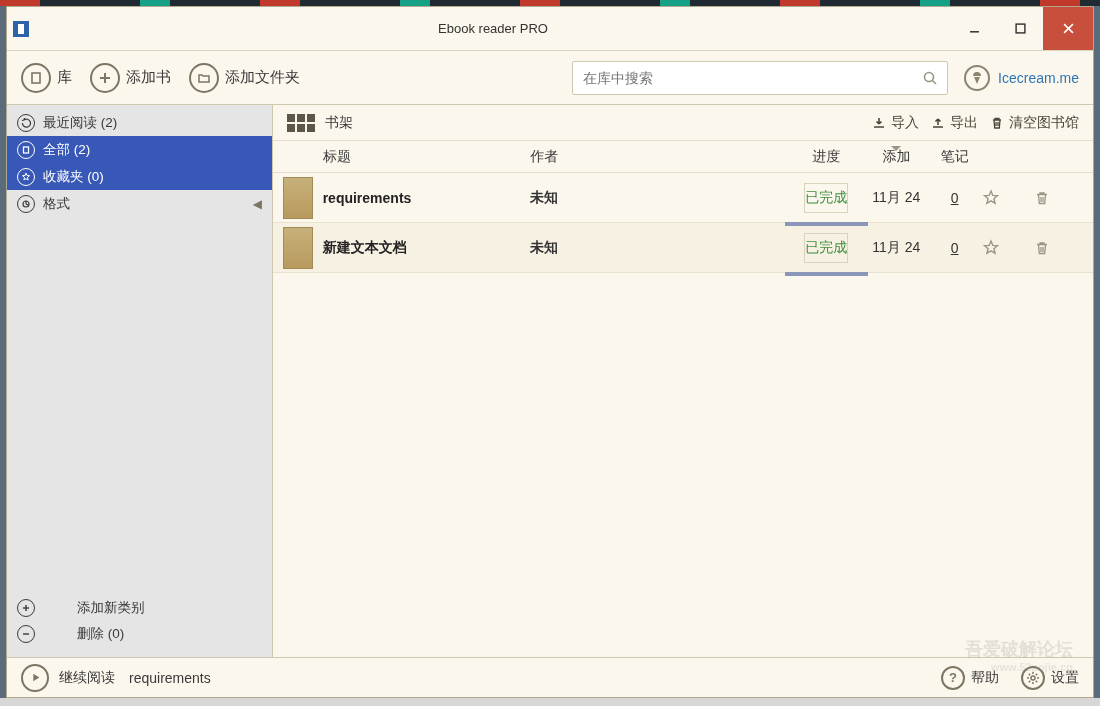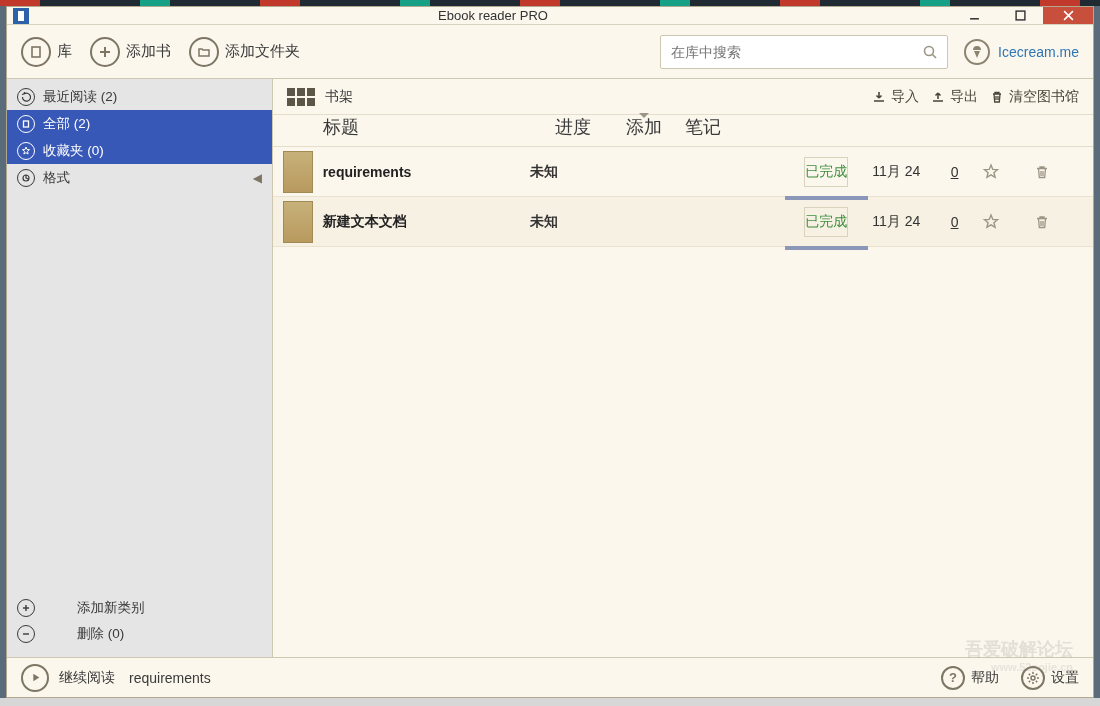--- a/index.html
+++ b/index.html
@@ -12,35 +12,35 @@
                         background: repeating-linear-gradient(90deg,#c0392b 0 40px,#1f2a33 40px 140px,#16a085 140px 170px,#1f2a33 170px 260px); }
 .backdrop .sideL      { position: absolute; top: 6px; left: 0; width: 6px; bottom: 8px; background: #5a6b7a; }
 .backdrop .sideR      { position: absolute; top: 6px; right: 0; width: 6px; bottom: 8px; background: #5a6b7a; }
 .backdrop .bot        { position: absolute; left: 0; right: 0; bottom: 0; height: 8px; background: #d7d7d7; }
 
 
 .window { position: absolute; left: 6px; top: 6px; right: 6px; bottom: 8px;
           background: #fcf7ed; border: 1px solid #b0a98f; display: flex; flex-direction: column; }
 
 
-.titlebar { height: 18px; background: #fcf7ed; display: flex; align-items: center; border-bottom: 1px solid #d9d2bd; }
+.titlebar { height: 44px; background: #fcf7ed; display: flex; align-items: center; border-bottom: 1px solid #d9d2bd; }
 .titlebar .app-icon { width: 16px; height: 16px; margin: 0 6px; background: #2d61a8; display: flex; align-items: center; justify-content: center; }
 .titlebar .app-icon::after { content: ""; width: 6px; height: 10px; background: #fff; }
 .titlebar .title { flex: 1; text-align: center; font-size: 13px; color: #333; }
 .winbtns { display: flex; height: 100%; }
 .winbtn { width: 46px; display: flex; align-items: center; justify-content: center; color: #333; }
 .winbtn.close { background: #c94f3d; color: #fff; width: 50px; }
 .winbtn svg { width: 11px; height: 11px; }
 
 
 .toolbar { height: 54px; display: flex; align-items: center; padding: 0 14px; border-bottom: 1px solid #cfc8b0; }
 .tbtn { display: flex; align-items: center; gap: 6px; margin-right: 18px; cursor: pointer; color: #3a3a3a; font-size: 15px; }
 .circ-icon { width: 30px; height: 30px; border: 2px solid #7d7664; border-radius: 50%; display: flex; align-items: center; justify-content: center; color: #7d7664; }
 .spacer { flex: 1; }
-.search { display: flex; align-items: center; border: 1px solid #cfc8b0; background: #fff; width: 288px; height: 34px; border-radius: 2px; }
+.search { display: flex; align-items: center; border: 1px solid #cfc8b0; background: #fff; width: 376px; height: 34px; border-radius: 2px; }
 .search input { flex: 1; border: none; outline: none; padding: 0 10px; font-size: 14px; color: #333; background: transparent; }
 .search .sicon { width: 34px; display: flex; align-items: center; justify-content: center; color: #9b9584; }
 .brand { display: flex; align-items: center; gap: 8px; margin-left: 16px; color: #2d76b5; font-size: 14px; }
 .brand .logo { width: 26px; height: 26px; border: 2px solid #8b8470; border-radius: 50%; display: flex; align-items: center; justify-content: center; color: #8b8470; }
 
 
 .body { flex: 1; display: flex; min-height: 0; }
 
 
 .sidebar { width: 266px; border-right: 1px solid #cfc8b0; display: flex; flex-direction: column; background: #e5e5e5; padding-top: 4px; }
@@ -54,21 +54,21 @@
 
 
 .main { flex: 1; display: flex; flex-direction: column; min-width: 0; }
 .shelfbar { height: 36px; display: flex; align-items: center; padding: 0 14px; border-bottom: 1px solid #e3ddc9; color: #3a3a3a; font-size: 14px; }
 .shelfbar .grid-icon { display: grid; grid-template-columns: repeat(3,8px); grid-template-rows: repeat(2,8px); gap: 2px; margin-right: 10px; }
 .shelfbar .grid-icon span { background: #5b5647; }
 .shelf-actions { margin-left: auto; display: flex; gap: 12px; }
 .shelf-act { display: flex; align-items: center; gap: 5px; cursor: pointer; color: #4a4638; font-size: 14px; }
 
 
-.thead { height: 32px; display: flex; align-items: flex-start; padding: 0 14px 0 50px; font-size: 18px; color: #3a3a3a; border-bottom: 1px solid #e3ddc9; }
+.thead { height: 32px; display: flex; align-items: center; padding: 0 14px 0 50px; font-size: 14px; color: #3a3a3a; border-bottom: 1px solid #e3ddc9; }
 .col-title  { width: 210px; }
 .col-author { width: 260px; }
 .col-prog   { width:  80px; text-align: center; position: relative; }
 .col-added  { width:  62px; text-align: center; position: relative; }
 .col-notes  { width:  56px; text-align: center; }
 .col-star   { width:  52px; text-align: center; }
 .col-del    { width:  46px; text-align: center; }
 .sort-ind { position: absolute; top: -2px; left: 50%; transform: translateX(-50%); width: 0; height: 0;
             border-left: 5px solid transparent; border-right: 5px solid transparent; border-top: 5px solid #9b9584; }
 
@@ -263,20 +263,21 @@
             <svg width="14" height="14" viewBox="0 0 14 14">
                 <path d="M3 4h8M5 4V2.5h4V4M4 4l.7 8h4.6L10 4M6 6v4M8 6v4" fill="none" stroke="#4a4638" stroke-width="1.3"></path>
               </svg>
             <span>清空图书馆</span>
           </div>
         </div>
       </div>
 
       <div class="thead">
         <div class="col-title">标题</div>
+        <div class="col-author">作者</div>
         <div class="col-prog">进度</div>
         <div class="col-added"><span>添加</span><div class="sort-ind"></div></div>
         <div class="col-notes">笔记</div>
         <div class="col-star"></div>
           <div class="col-del"></div>
       </div>
 
       <div id="rows">
           <div class="row">
             <div class="thumb"></div>

